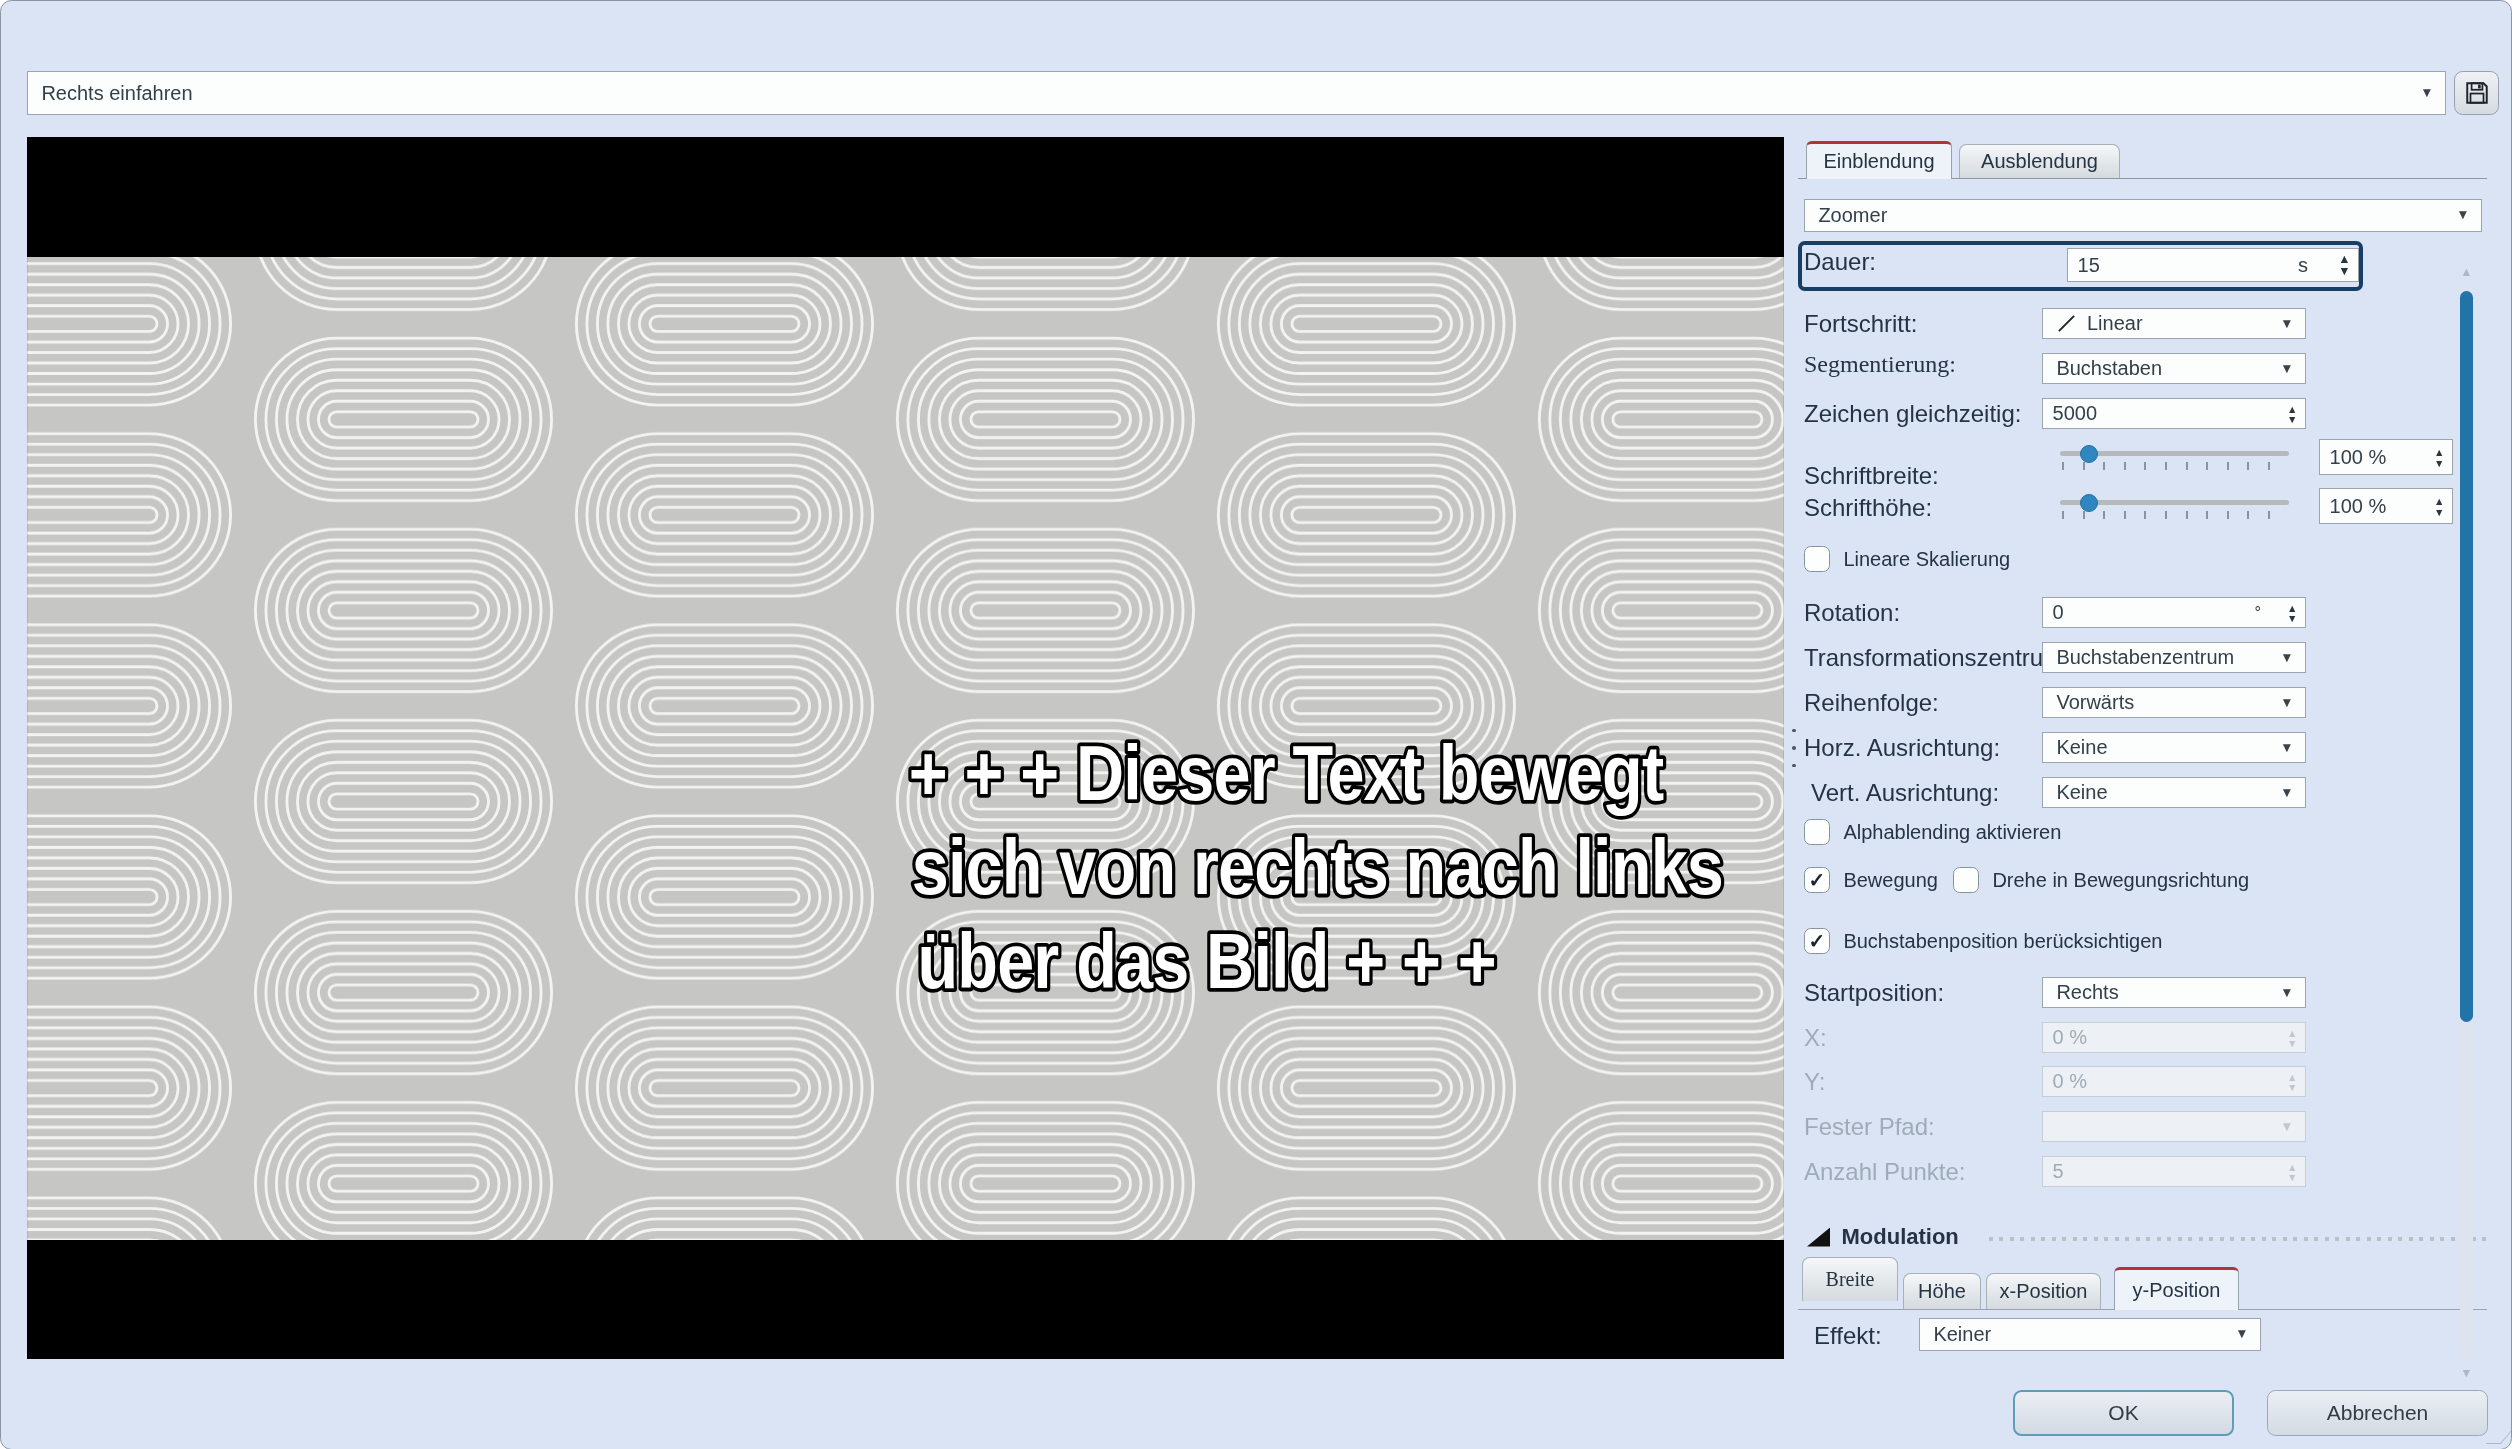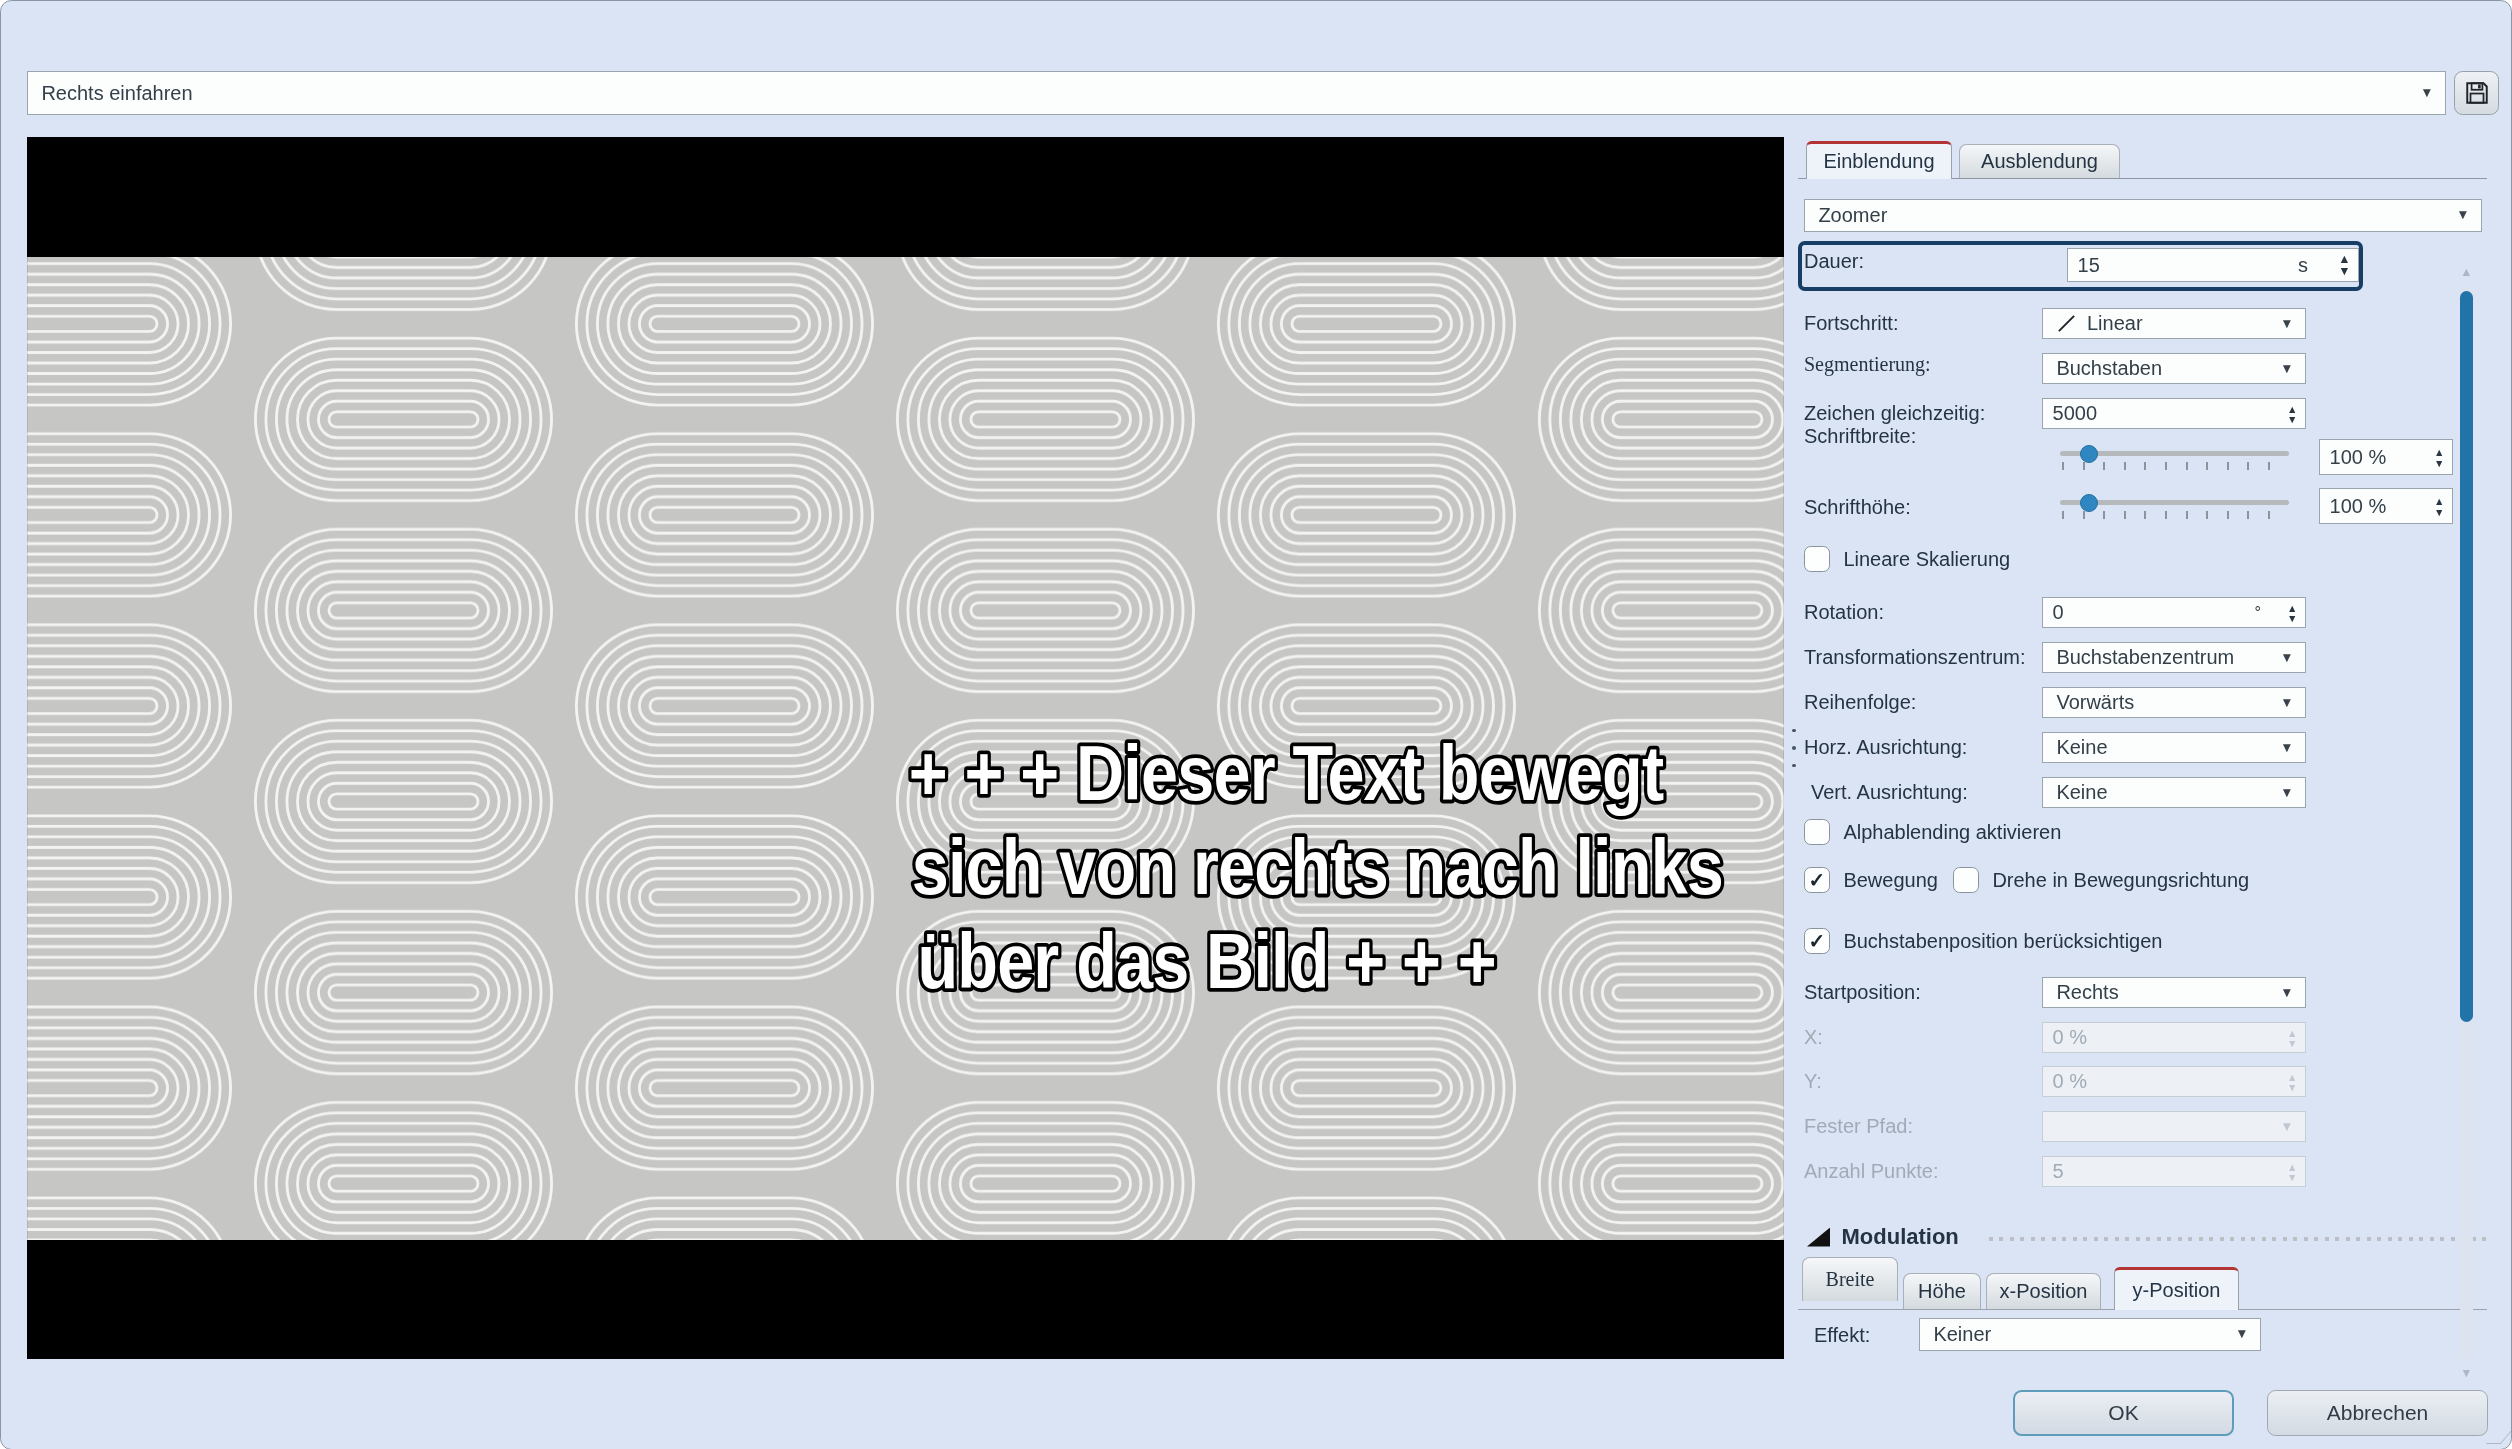--- a/index.html
+++ b/index.html
@@ -30,21 +30,21 @@
 
   
   .preview { position:absolute; left:26px; top:136px; width:1757px; height:1222px; background:#000; }
   .pattern-wrap { position:absolute; left:0; top:120px; width:1757px; height:983px; overflow:hidden; }
   .text-overlay { position:absolute; left:0; top:0; width:1757px; height:1222px; }
   .splitter { position:absolute; left:1786px; top:722px; width:13.4px; height:50px;
               display:flex; flex-direction:column; align-items:center; justify-content:space-between; padding:5.7px 0; }
   .splitter i { width:3.8px; height:3.8px; border-radius:50%; background:#4a5563; }
 
   
-  .lbl { position:absolute; left:1803px; height:31px; line-height:31px; font-size:20px; color:#243444; white-space:nowrap;text-align:center; }
+  .lbl { position:absolute; left:1803px; height:31px; line-height:31px; font-size:24px; color:#243444; white-space:nowrap;text-align:center; }
   .ctrl { left:2041px; width:264px; height:31px; }
   .spin { position:absolute; background:#fbfefd; border:1px solid #9aa5ae; color:#333f49; font-size:20px;
           display:flex; align-items:center; padding:0 9.6px; }
   .spin .unit { position:absolute; right:42px; color:#333f49; }
   .arrows { position:absolute; right:7.6px; top:50%; transform:translateY(-50%); display:flex; flex-direction:column;
             line-height:10.5px; font-size:10.5px; color:#2a3540; text-align:center; }
   .arrows span { display:block; }
   .disabled-ctl { background:#edf1f5 !important; border-color:#c5cdd5 !important; color:#9fabb7 !important; }
   .disabled-ctl .arrow, .disabled-ctl .arrows, .disabled-ctl .unit { color:#c0c9d3 !important; }
   .lbl-dis { color:#9fabb7; }
@@ -225,21 +225,21 @@
 
   <div class="lbl" style="top:397px;">Zeichen gleichzeitig:</div>
   <div class="spin ctrl" style="position:absolute; top:397px;">
     <span>5000</span>
     <span class="arrows">
       <span>▲</span>
       <span>▼</span>
     </span>
   </div>
 
-  <div class="lbl" style="top:420px;">Schriftbreite:</div>
+  <div class="lbl" style="top:459px;">Schriftbreite:</div>
   <div class="slider" style="top:438px;">
     <div class="track"></div>
     <div class="thumb" style="left:20px;"></div>
     <div class="ticks"></div>
   </div>
   <div class="spin pct-box" style="top:438px;">
     <span>100 %</span>
     <span class="arrows">
       <span>▲</span>
       <span>▼</span>

